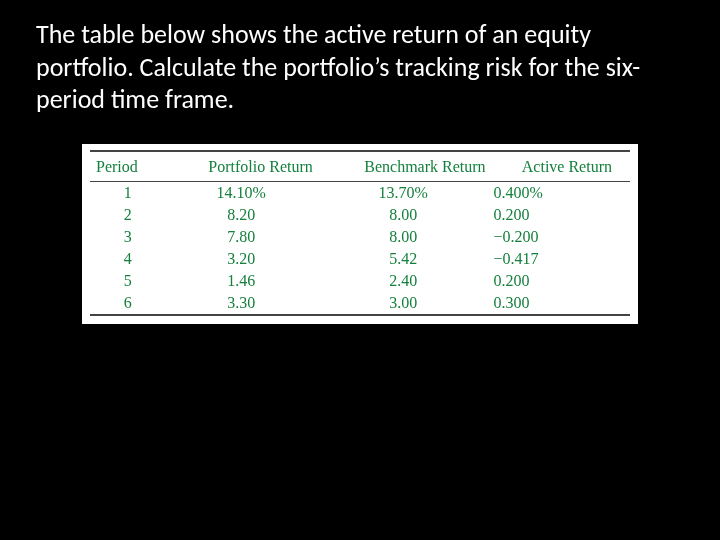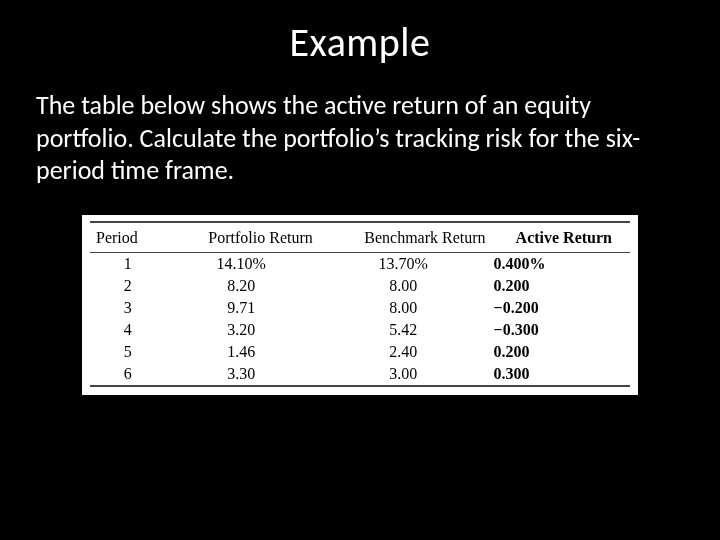--- a/index.html
+++ b/index.html
@@ -26,21 +26,21 @@
     letter-spacing: 0.5px;
   }
   .body-text {
     font-size: 26px;
     line-height: 1.25;
     margin: 0 0 28px 0;
     font-weight: 400;
   }
   .table-wrap {
     background: #fff;
-    color: #000000;
+    color: #15803d;
     margin: 0 auto;
     width: 540px;
     padding: 6px 8px 8px 8px;
     font-family: "Times New Roman", Times, serif;
   }
   table {
     width: 100%;
     border-collapse: collapse;
     font-size: 16px;
   }
@@ -58,28 +58,27 @@
   }
   th:first-child { text-align: left; padding-left: 6px; }
   td {
     padding: 2px 4px;
     text-align: center;
   }
   td:first-child { text-align: center; width: 60px; }
   .col-period { width: 14%; }
   .col-pr     { width: 28%; }
   .col-br     { width: 32%; }
-  .col-ar     { width: 26%; text-align: right; padding-right: 18px; font-weight: bold; }
+  .col-ar     { width: 26%; text-align: right; padding-right: 18px; }
   td.col-ar   { text-align: left; padding-right: 18px; }
 </style>
 </head>
 <body>
 
 <div class="slide">
-  <h1 class="title">Example</h1>
   <p class="body-text">The table below shows the active return of an equity portfolio. Calculate the portfolio’s tracking risk for the six-period time frame.</p>
 
   <div class="table-wrap">
     <table>
       <thead>
         <tr>
           <th class="col-period">Period</th>
           <th class="col-pr">Portfolio Return</th>
           <th class="col-br">Benchmark Return</th>
           <th class="col-ar">Active Return</th>
@@ -93,29 +92,29 @@
           <td class="col-ar">0.400%</td>
         </tr>
         <tr>
           <td class="col-period">2</td>
           <td class="col-pr">8.20</td>
           <td class="col-br">8.00</td>
           <td class="col-ar">0.200</td>
         </tr>
         <tr>
           <td class="col-period">3</td>
-          <td class="col-pr">9.71</td>
+          <td class="col-pr">7.80</td>
           <td class="col-br">8.00</td>
           <td class="col-ar">−0.200</td>
         </tr>
         <tr>
           <td class="col-period">4</td>
           <td class="col-pr">3.20</td>
           <td class="col-br">5.42</td>
-          <td class="col-ar">−0.300</td>
+          <td class="col-ar">−0.417</td>
         </tr>
         <tr>
           <td class="col-period">5</td>
           <td class="col-pr">1.46</td>
           <td class="col-br">2.40</td>
           <td class="col-ar">0.200</td>
         </tr>
         <tr>
           <td class="col-period">6</td>
           <td class="col-pr">3.30</td>

